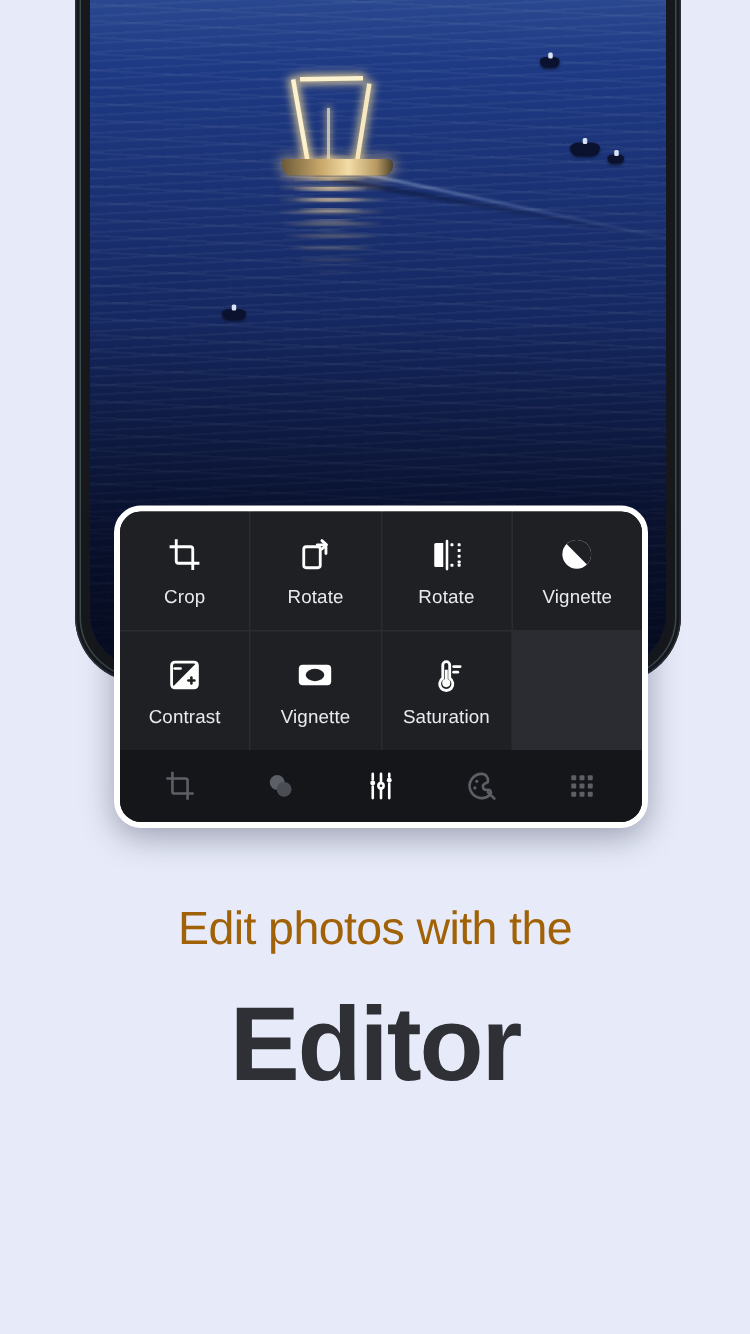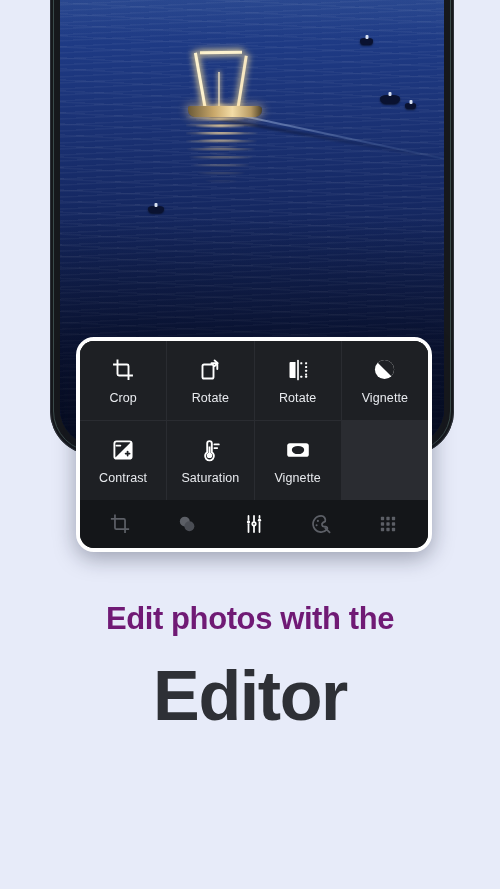--- a/index.html
+++ b/index.html
@@ -247,22 +247,22 @@
 
   
   .caption {
     position: absolute;
     left: 0; right: 0;
     top: 602px;
     text-align: center;
   }
   .caption .line1 {
     font-size: 31px;
-    font-weight: 700;
-    color: #701a75;
+    font-weight: 400;
+    color: #a16207;
     letter-spacing: -0.4px;
     line-height: 1.1;
   }
   .caption .line2 {
     margin-top: 24px;
     font-size: 70px;
     font-weight: 700;
     color: #2e3036;
     letter-spacing: -1.4px;
     line-height: 1.05;
@@ -382,41 +382,41 @@
           <g stroke="#fff" stroke-width="1.7" stroke-linecap="round">
             <path d="M5.4 7.6 h4"></path>
           </g>
         </svg>
       </span>
       <span class="tool-label">Contrast</span>
     </div>
 
     <div class="tool">
       <span class="glyph">
+        <svg width="26" height="26" viewBox="0 0 26 26">
+          <rect x="2.2" y="6.2" width="21.6" height="13.6" rx="2.6" fill="#fff"></rect>
+          <ellipse cx="13" cy="13" rx="6.2" ry="4.1" fill="#1e2024"></ellipse>
+        </svg>
+      </span>
+      <span class="tool-label">Vignette</span>
+    </div>
+
+    <div class="tool">
+      <span class="glyph">
         <svg width="24" height="24" viewBox="0 0 24 24">
           <path d="M9.2 14.2 V5.4 a2.3 2.3 0 0 1 4.6 0 v8.8 a4.4 4.4 0 1 1 -4.6 0 Z" fill="none" stroke="#fff" stroke-width="1.9"></path>
           <circle cx="11.5" cy="17.4" r="2.7" fill="#fff"></circle>
           <rect x="10.6" y="8.5" width="1.9" height="8" fill="#fff"></rect>
           <g stroke="#fff" stroke-width="1.8" stroke-linecap="round">
             <path d="M16.4 6.4 h4.4"></path>
             <path d="M16.4 10.1 h2.8"></path>
           </g>
         </svg>
       </span>
       <span class="tool-label">Saturation</span>
-    </div>
-
-    <div class="tool">
-      <span class="glyph">
-        <svg width="26" height="26" viewBox="0 0 26 26">
-          <rect x="2.2" y="6.2" width="21.6" height="13.6" rx="2.6" fill="#fff"></rect>
-          <ellipse cx="13" cy="13" rx="6.2" ry="4.1" fill="#1e2024"></ellipse>
-        </svg>
-      </span>
-      <span class="tool-label">Vignette</span>
     </div>
 
   </div>
 
   <div class="bottom-bar">
 
     <div class="bar-item">
       <svg width="22" height="22" viewBox="0 0 24 24" fill="none" stroke="#5c5f66" stroke-width="1.9" stroke-linecap="square">
         <path d="M6.5 2.5 V16 a1.5 1.5 0 0 0 1.5 1.5 H21"></path>
         <path d="M3 6.5 H16 a1.5 1.5 0 0 1 1.5 1.5 V21"></path>

